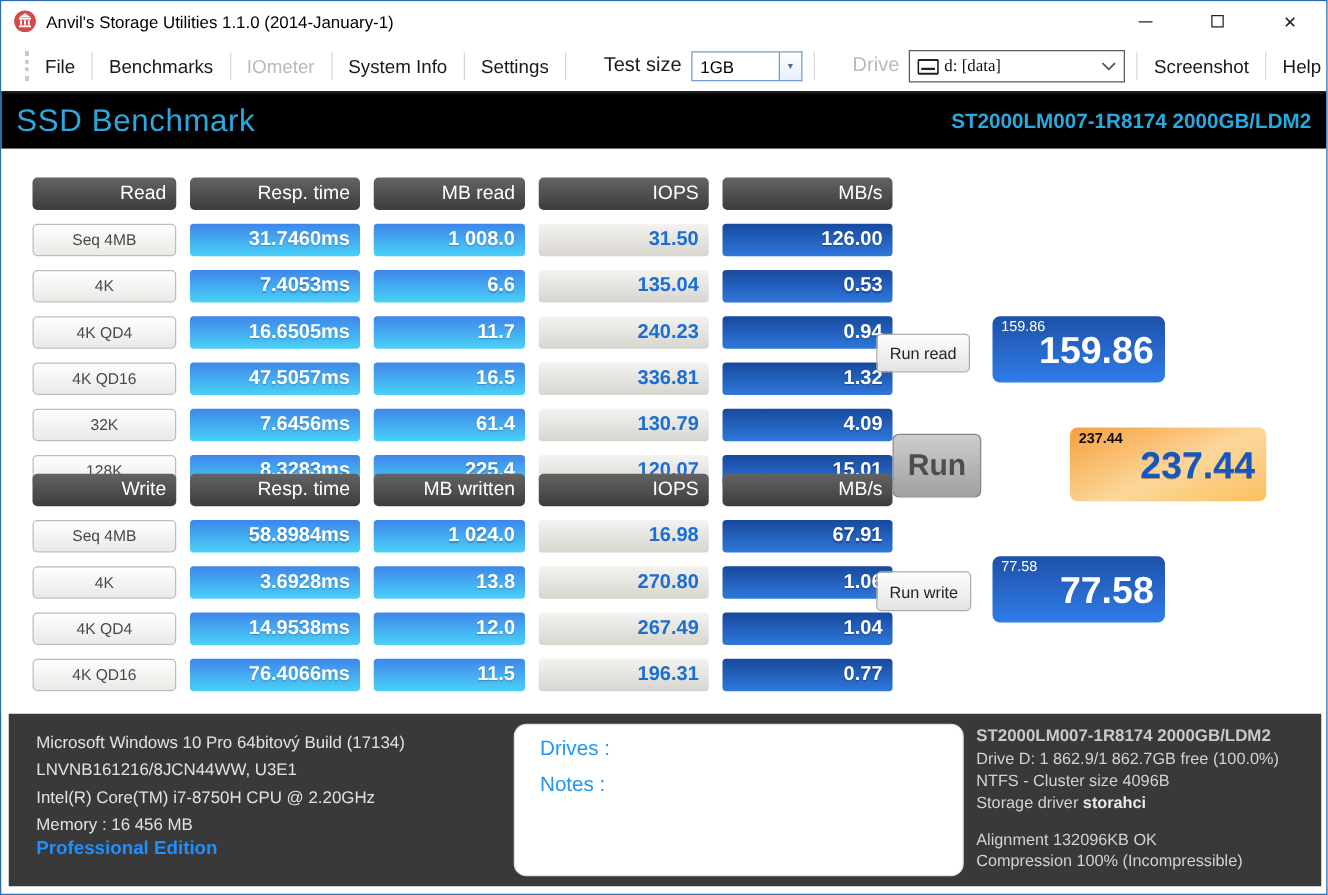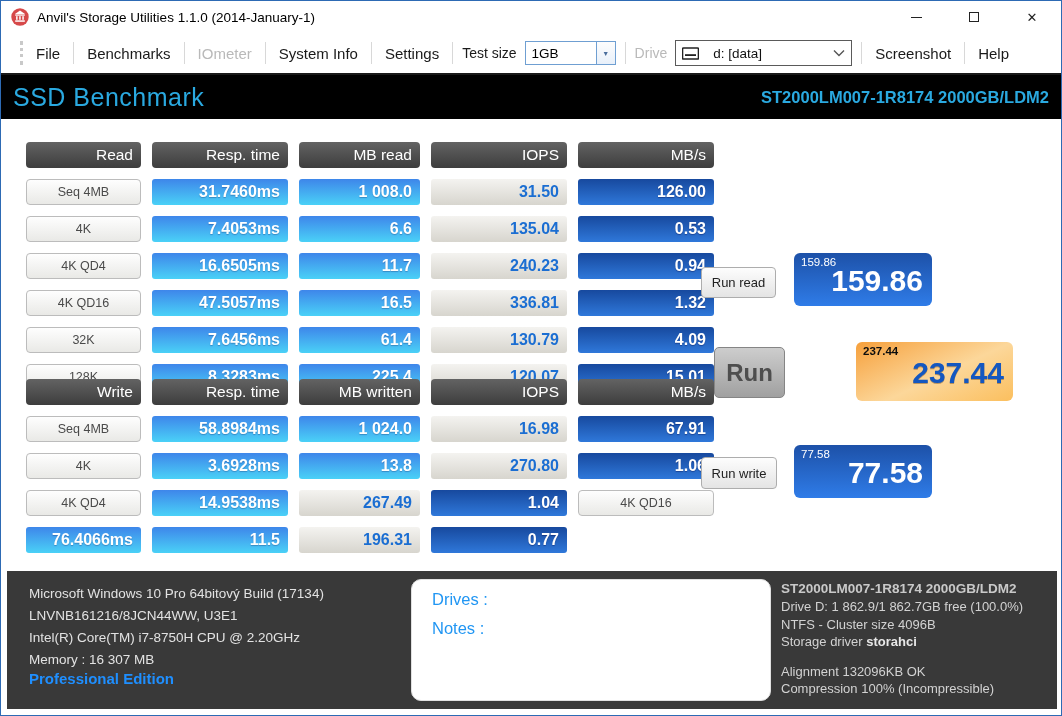--- a/index.html
+++ b/index.html
@@ -17,26 +17,26 @@
   .win-btn { width:58px; height:32px; display:flex; align-items:center; justify-content:center; color:#222; font-size:13px; cursor:default; }
   .glyph-min { width:11px; height:0; border-top:1px solid #222; display:block; }
   .glyph-max { width:10px; height:10px; border:1px solid #222; display:block; }
   .glyph-close { font-size:13px; }
   
   .menubar { height:40px; display:flex; align-items:center; background:#fff; padding-left:15px; }
   .grip { height:24px; border-left:3px dotted #c9c9c9; margin:0 9px 0 4px; }
   .menu-item { font-size:15px; color:#1a1a1a; padding:0 4px; white-space:nowrap; cursor:default; }
   .menu-item.disabled { color:#b9b9b9; }
   .msep { width:1px; height:22px; background:#d8d8d8; margin:0 9px; }
-  .mlabel { font-size:14px; color:#1a1a1a; margin-right:8px; white-space:nowrap; }
+  .mlabel { font-size:16px; color:#1a1a1a; margin-right:8px; white-space:nowrap;margin-left:21px; }
   .mlabel.disabled { color:#b9b9b9; }
   .combo-size { width:72px; height:24px; border:1px solid #6f9fd2; display:flex; align-items:center; padding-left:6px; font-size:13.5px; background:#fff; }
   .combo-size-btn { width:19px; height:24px; border:1px solid #6f9fd2; border-left:none; background:linear-gradient(#fdfdfd,#e8f0fa); display:flex; align-items:center; justify-content:center; font-size:7px; color:#4a6e9c; }
   .combo-drive { width:177px; height:26px; border:1px solid #5a5a5a; background:#fff; display:flex; align-items:center; padding:0 6px; font-size:13.5px; color:#111; }
-  .combo-drive .txt { margin-left:14px; }
+  .combo-drive .txt { margin-left:4px;font-family:Liberation Serif, serif; }
   .combo-drive .chev { margin-left:auto; color:#555; font-size:11px; }
   
   .band { height:46px; background:#000000; display:flex; align-items:center; justify-content:space-between; padding:0 12px; border-top:2px solid #191919; }
   .band-title { font-size:25px; font-weight:400; color:#2aa9e0; letter-spacing:0.5px; }
   .band-device { font-size:16.5px; font-weight:bold; color:#2aa9e0; }
   
   .main { position:relative; height:452px; background:#fff; }
   .bench-table { position:absolute; left:25px; display:grid; grid-template-columns:115px 136px 121px 136px 136px; column-gap:5px; row-gap:7px;gap:11px; }
   #read-table { top:23px; }
   #write-table { top:260px; }
@@ -190,20 +190,21 @@
         <div class="cell vblue">1 024.0</div>
         <div class="cell viops">16.98</div>
         <div class="cell vmbs">67.91</div>
         <div class="cell lcell">4K</div>
         <div class="cell vblue">3.6928ms</div>
         <div class="cell vblue">13.8</div>
         <div class="cell viops">270.80</div>
         <div class="cell vmbs">1.06</div>
         <div class="cell lcell">4K QD4</div>
         <div class="cell vblue">14.9538ms</div>
+        <div class="cell vblue">12.0</div>
         <div class="cell viops">267.49</div>
         <div class="cell vmbs">1.04</div>
         <div class="cell lcell">4K QD16</div>
         <div class="cell vblue">76.4066ms</div>
         <div class="cell vblue">11.5</div>
         <div class="cell viops">196.31</div>
         <div class="cell vmbs">0.77</div>
       </div>
 
     <button class="btn" id="run-read">Run read</button>
@@ -222,21 +223,21 @@
       <span class="small">77.58</span>
       <span class="big">77.58</span>
     </div>
   </div>
 
   <div class="footer">
     <div class="sys-block">
       <div>Microsoft Windows 10 Pro 64bitový Build (17134)</div>
       <div>LNVNB161216/8JCN44WW, U3E1</div>
       <div>Intel(R) Core(TM) i7-8750H CPU @ 2.20GHz</div>
-      <div>Memory : 16 307 MB</div>
+      <div>Memory : 16 456 MB</div>
     </div>
     <div class="edition">Professional Edition</div>
 
     <div class="notes-box">
       <div class="lbl">Drives :</div>
       <div class="lbl">Notes :</div>
     </div>
 
     <div class="drive-block">
       <div class="drive-title">ST2000LM007-1R8174 2000GB/LDM2</div>

